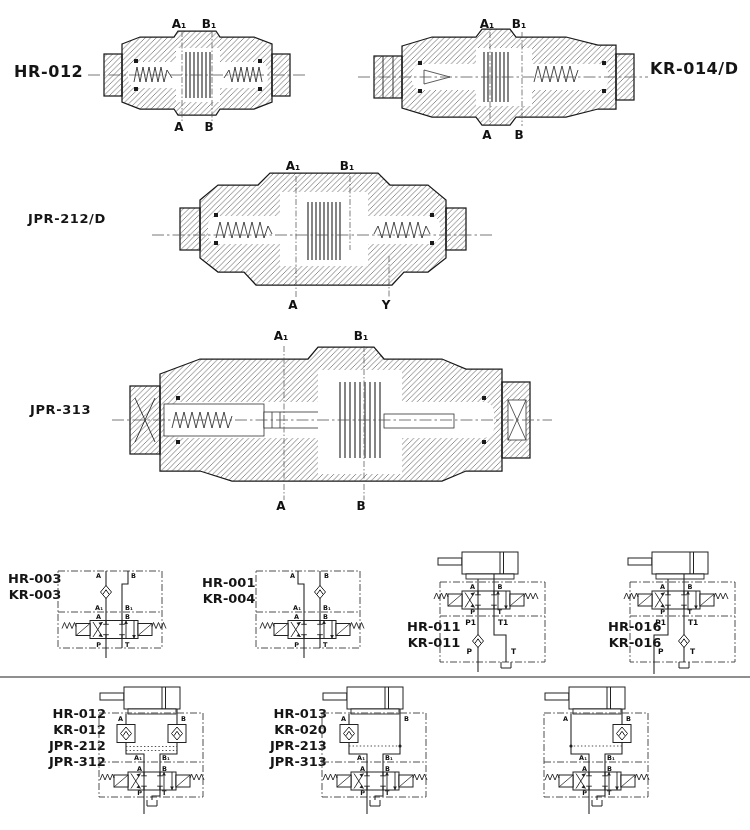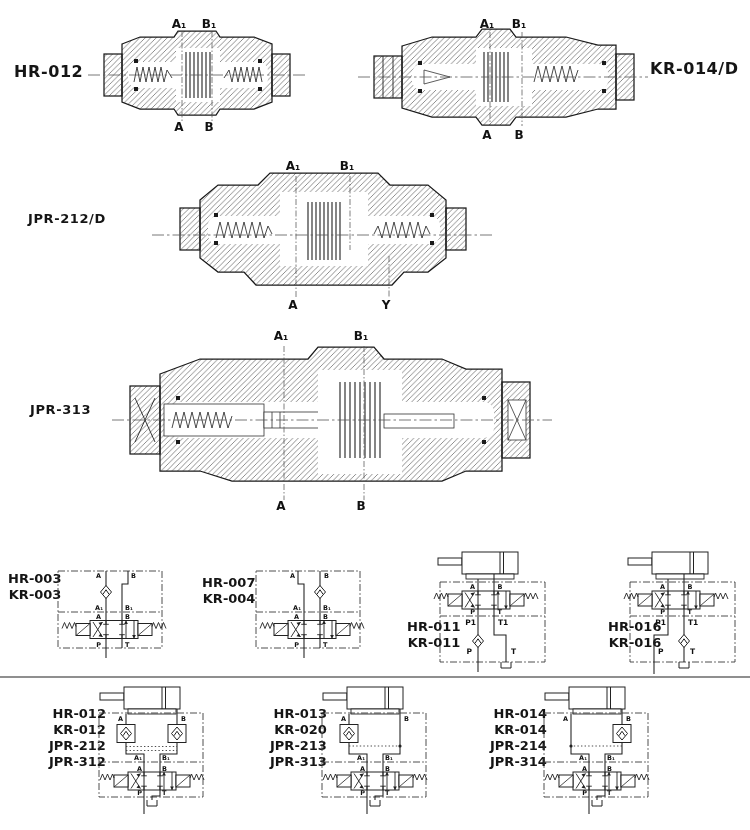--- a/index.html
+++ b/index.html
@@ -182,21 +182,21 @@
     <text class="pt" x="79" y="22">B</text>
     <text class="pt" x="51" y="53.5" text-anchor="end">A₁</text>
     <text class="pt" x="73" y="53.5">B₁</text>
     <text class="pt" x="49" y="63" text-anchor="end">A</text>
     <text class="pt" x="73" y="63">B</text>
     <text class="pt" x="49" y="90.5" text-anchor="end">P</text>
     <text class="pt" x="73" y="90.5">T</text>
   </svg>
 
   <div class="cktlabel" style="left:202px;top:575px">
-    <div>HR-007</div>
+    <div>HR-001</div>
       <div>KR-004</div>
   </div>
   <svg class="fig" style="left:250px;top:556px" width="130" height="112" viewBox="0 0 130 112">
     <path class="dash" d="M6,15 H110 V92 H6 Z"></path>
     <path class="dash" d="M6,56 H110"></path>
     <path class="ln" d="M48,15 V28 H54 V64.5 M54,82.5 V102 M70,82.5 V92"></path>
     <path class="ln" d="M70,15 V64.5"></path>
     <use href="#chk" transform="translate(70,36)"></use>
     <use href="#dcv" transform="translate(62,73.5)"></use>
     <text class="pt" x="45" y="22" text-anchor="end">A</text>
@@ -308,26 +308,20 @@
     <text class="pt" x="28" y="41" text-anchor="end">A</text>
     <text class="pt" x="86" y="41">B</text>
     <text class="pt" x="47" y="80" text-anchor="end">A₁</text>
     <text class="pt" x="67" y="80">B₁</text>
     <text class="pt" x="47" y="91" text-anchor="end">A</text>
     <text class="pt" x="67" y="91">B</text>
     <text class="pt" x="47" y="114.5" text-anchor="end">P</text>
     <text class="pt" x="67" y="114.5">T</text>
   </svg>
 
-  <div class="cktlabel" style="left:490px;top:706px">
-    <div>HR-014</div>
-      <div>KR-014</div>
-    <div>JPR-214</div>
-      <div>JPR-314</div>
-  </div>
   <svg class="fig" style="left:540px;top:680px" width="145" height="152" viewBox="0 0 145 152">
     <use href="#cyl" transform="translate(5,7)"></use>
     <path class="ln" d="M31,34 V74 H49 V92 M82,29 V44.5"></path>
     <path class="dash" d="M4,33 H108 V117 H4 Z"></path>
     <path class="dash" d="M4,82 H108"></path>
     <use href="#pchk" transform="translate(82,53.5)"></use>
     <path class="ln" d="M82,62.5 V74 H65 V92"></path>
     <path class="dot" d="M82,66 H31"></path>
     <circle cx="31" cy="66" r="1.6" fill="#222"></circle>
     <use href="#dcv" transform="translate(57,101)"></use>

